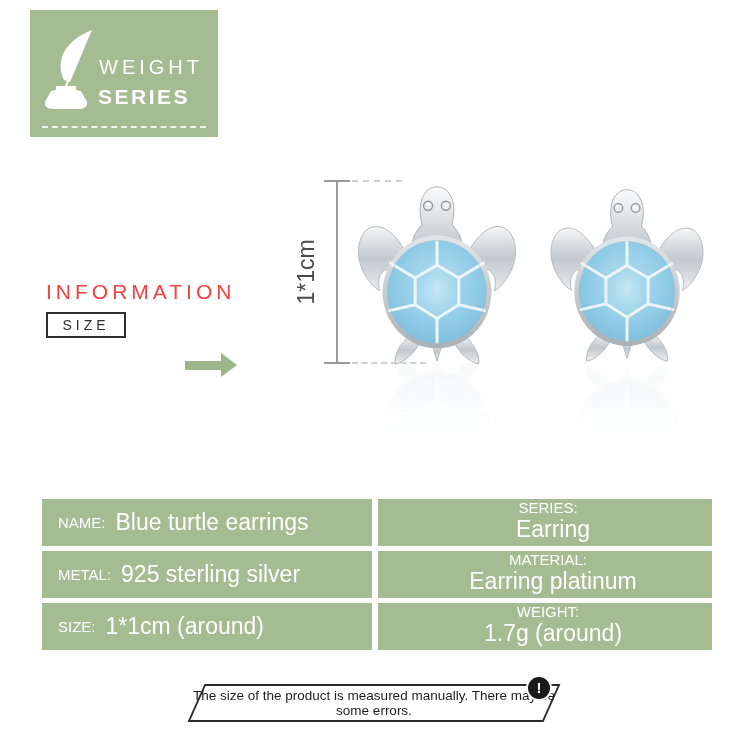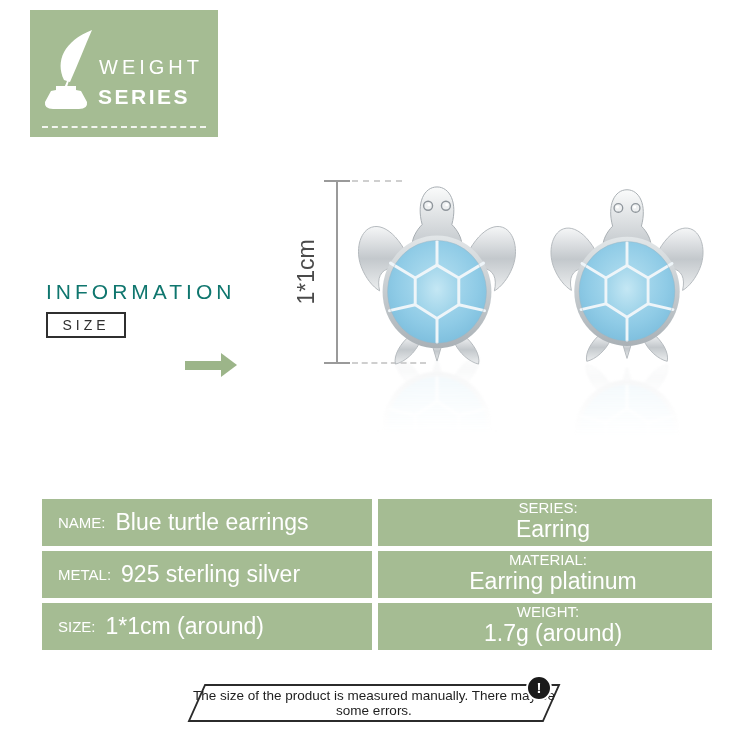--- a/index.html
+++ b/index.html
@@ -9,21 +9,21 @@
   }
 
   
   .badge { position:absolute; left:30px; top:10px; width:188px; height:127px; background:#a5bc93; }
   .badge .quill { position:absolute; left:10px; top:18px; }
   .badge-about { position:absolute; left:69px; top:46px; color:#fff; font-size:20px; letter-spacing:4px; }
   .badge-product { position:absolute; left:68px; top:75px; color:#fff; font-size:21px; font-weight:bold; letter-spacing:2.5px; }
   .badge-dashes { position:absolute; left:12px; right:12px; bottom:9px; border-top:2px dashed rgba(255,255,255,0.85); }
 
   
-  .info-title { position:absolute; left:46px; top:280px; font-size:21px; letter-spacing:4px; color:#0f766e; }
+  .info-title { position:absolute; left:46px; top:280px; font-size:21px; letter-spacing:4px; color:#ef4444; }
   .size-box { position:absolute; left:46px; top:312px; width:76px; height:22px; border:2px solid #2f2f2f;
               text-align:center; line-height:22px; font-size:14px; letter-spacing:4px; color:#2f2f2f; }
   .arrow { position:absolute; left:185px; top:353px; width:52px; height:24px; }
   .arrow .bar { position:absolute; left:0; top:8px; width:36px; height:9px; background:#9cb589; }
   .arrow .head { position:absolute; left:36px; top:0; width:0; height:0;
                  border-left:16px solid #9cb589; border-top:12px solid transparent; border-bottom:12px solid transparent; }
 
   
   .ruler { position:absolute; left:324px; top:180px; width:110px; height:186px; }
   .ruler .vline { position:absolute; left:12px; top:0; width:2px; height:184px; background:#9a9a9a; }

